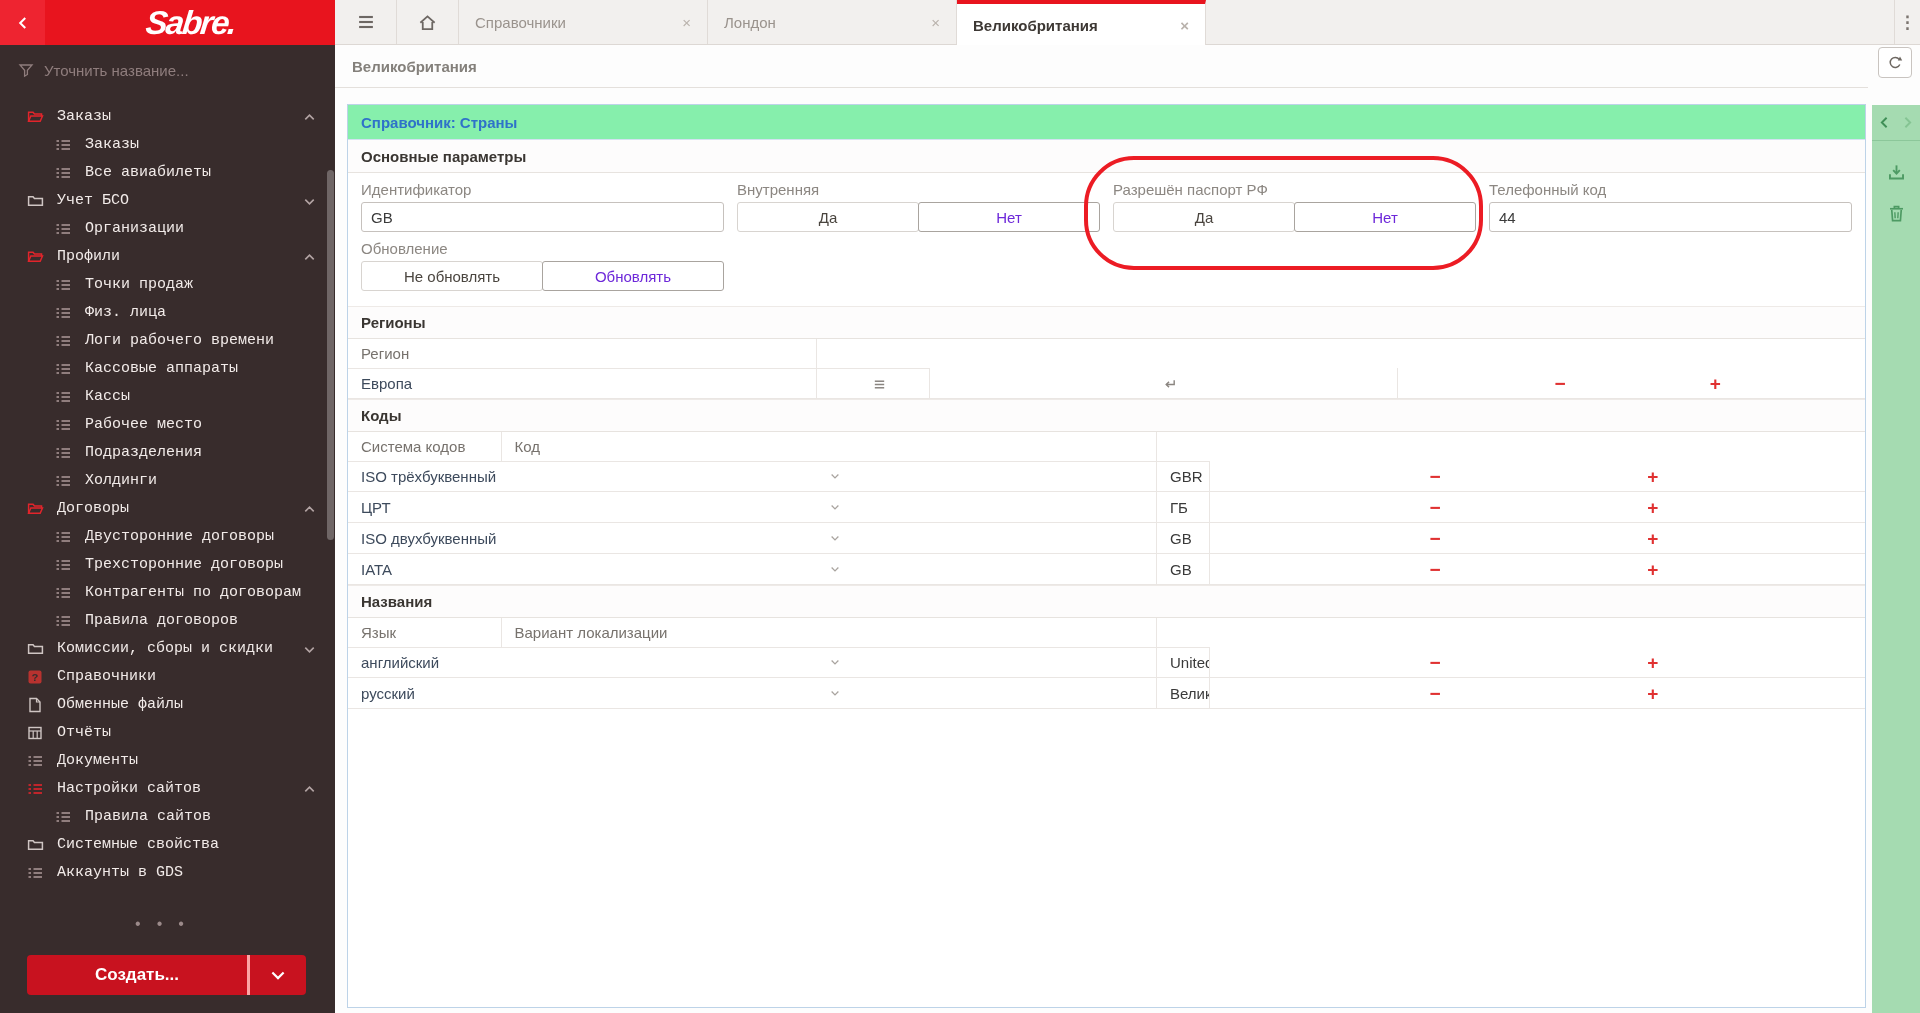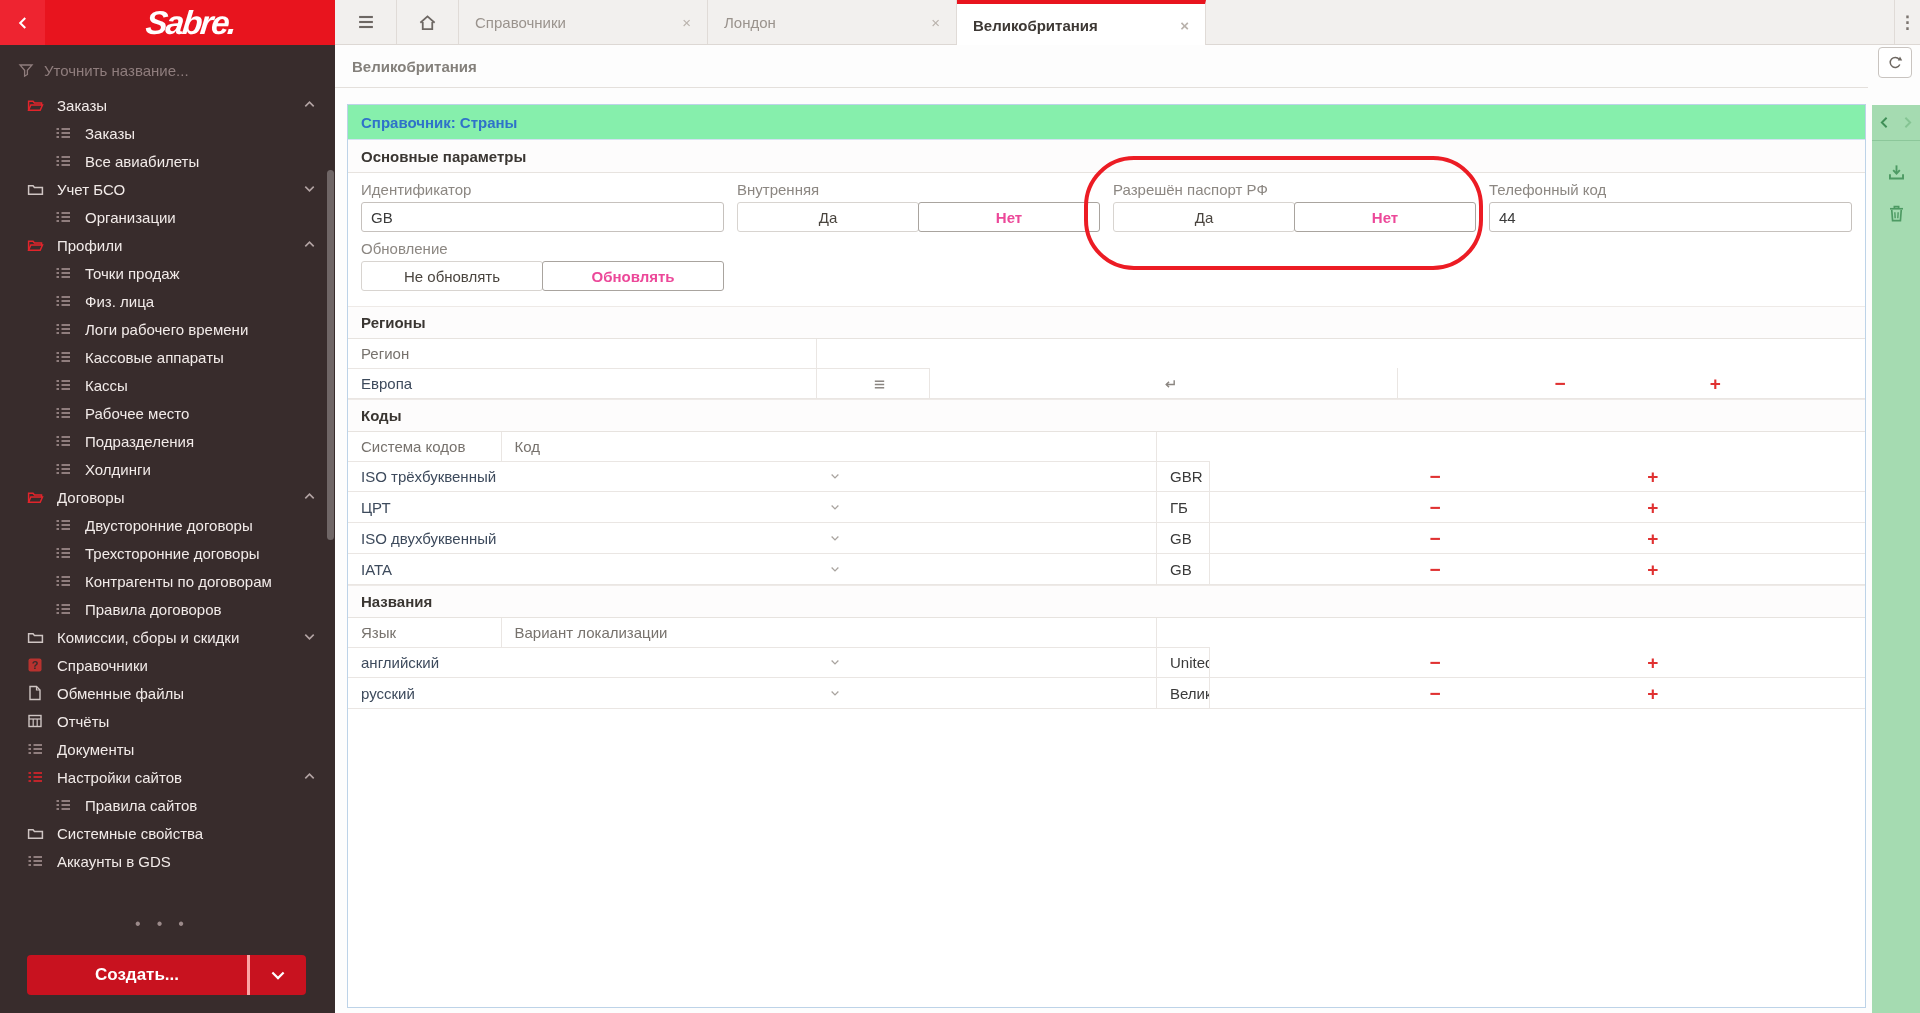--- a/index.html
+++ b/index.html
@@ -15,22 +15,22 @@
     align-items:center; justify-content:center; color:#fff; cursor:pointer; }
   .logo-wrap { flex:1; display:flex; align-items:center; justify-content:center; }
   .logo { color:#fff; font-weight:bold; font-style:italic; font-size:33px;
     letter-spacing:-2px; transform:skewX(-6deg); }
   .filter-row { position:absolute; top:56px; left:18px; right:20px; height:28px;
     display:flex; align-items:center; gap:10px; color:#8f7d7d; }
   .filter-row input { background:transparent; border:none; outline:none;
     color:#cbbcbc; font-size:15px; width:220px; font-family:inherit; }
   .filter-row input::placeholder { color:#8f7d7d; }
   .menu { position:absolute; top:97px; left:0; right:0; }
-  .mi { height:28px; display:flex; align-items:flex-start; font-size:15px;
-    cursor:pointer; padding-right:18px; }
+  .mi { height:28px; display:flex; align-items:flex-end; font-size:15px;
+    cursor:pointer; padding-right:18px;font-family:Liberation Mono, monospace; }
   .mi .ic { width:17px; display:flex; margin-left:27px; flex-shrink:0; }
   .mi.sub .ic { margin-left:55px; }
   .mi .lbl { margin-left:13px; white-space:nowrap; color:#f2ebe9; }
   .mi .chev { margin-left:auto; color:#b3a4a4; display:flex; }
   .ic-red { color:#e2242b; } .ic-gray { color:#cfc5c3; } .ic-pink { color:#a79494; }
   .scrollthumb { position:absolute; right:1px; top:170px; width:7px; height:370px;
     background:rgba(255,255,255,0.28); border-radius:4px; }
   .dots { position:absolute; bottom:80px; left:0; right:0; text-align:center;
     color:#9b8a8a; font-size:16px; letter-spacing:16px; }
   .create-btn { position:absolute; left:27px; right:29px; bottom:18px; height:40px;
@@ -80,21 +80,21 @@
   .form { padding:8px 13px 15px; }
   .fgrid { display:grid; grid-template-columns:repeat(4,1fr); column-gap:13px; }
   .flabel { color:#8c8782; font-size:15px; margin-bottom:4px; }
   .tinput { width:100%; height:30px; border:1px solid #c6c1bd; border-radius:3px;
     padding:0 9px; font-size:15px; color:#3b3b3b; background:#fff; font-family:inherit; }
   .toggle { display:flex; height:30px; }
   .tg { flex:1; background:#fff; border:1px solid #d8d4d0; display:flex;
     align-items:center; justify-content:center; font-size:15px; color:#4a453f;
     cursor:pointer; border-radius:3px; }
   .tg + .tg { margin-left:-1px; }
-  .tg.sel { border-color:#a9a49f; font-weight:bold; color:#ec4899; z-index:1; position:relative; }
+  .tg.sel { border-color:#a9a49f; font-weight:normal; color:#6d28d9; z-index:1; position:relative; }
   .mt { margin-top:8px; }
 
   table.grid { width:100%; border-collapse:collapse; table-layout:fixed; }
   .grid td { border-bottom:1px solid #eae6e3; font-size:15px; height:30px;
     padding:0 0 0 13px; overflow:hidden; white-space:nowrap; }
   .grid tr.hd td { color:#77726d; height:29px; }
   .grid td.vline { border-left:1px solid #eae6e3; }
   .cell-sel { color:#3d4a5c; }
   .cell-val { color:#3a3a3a;margin-top:24px; }
   .chev-cell { width:25px; padding:0; text-align:center; color:#a9a49f; }

